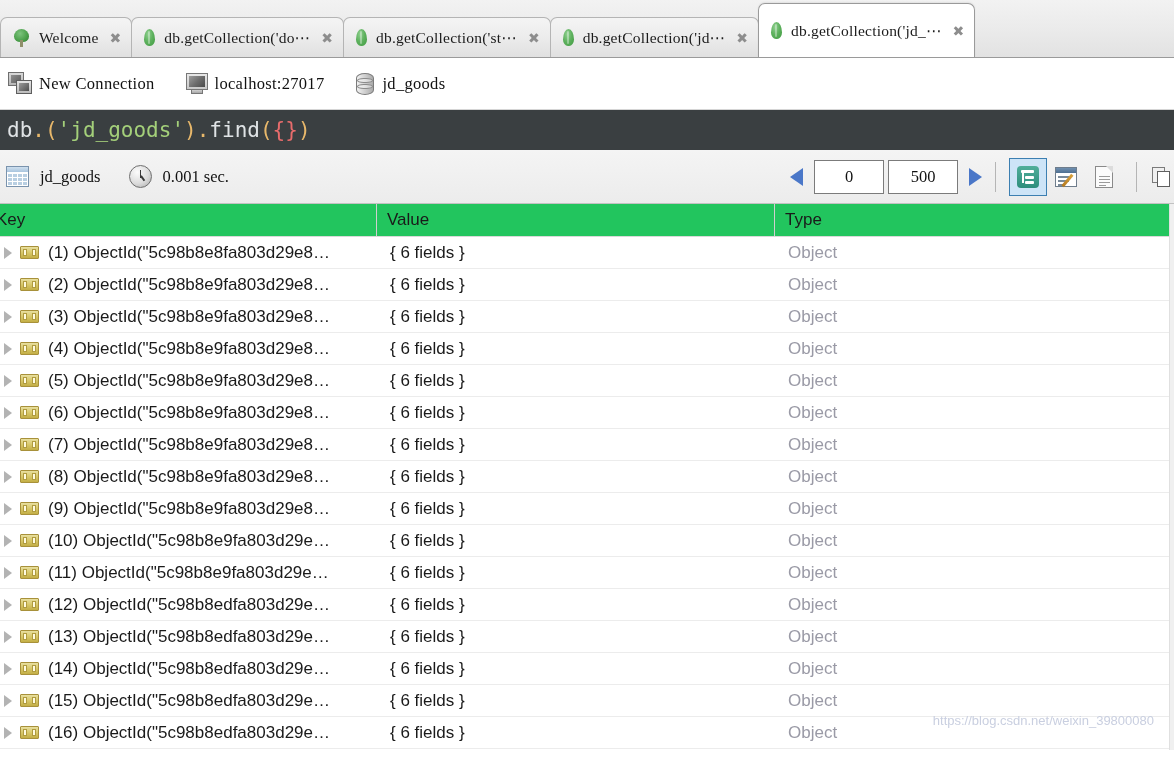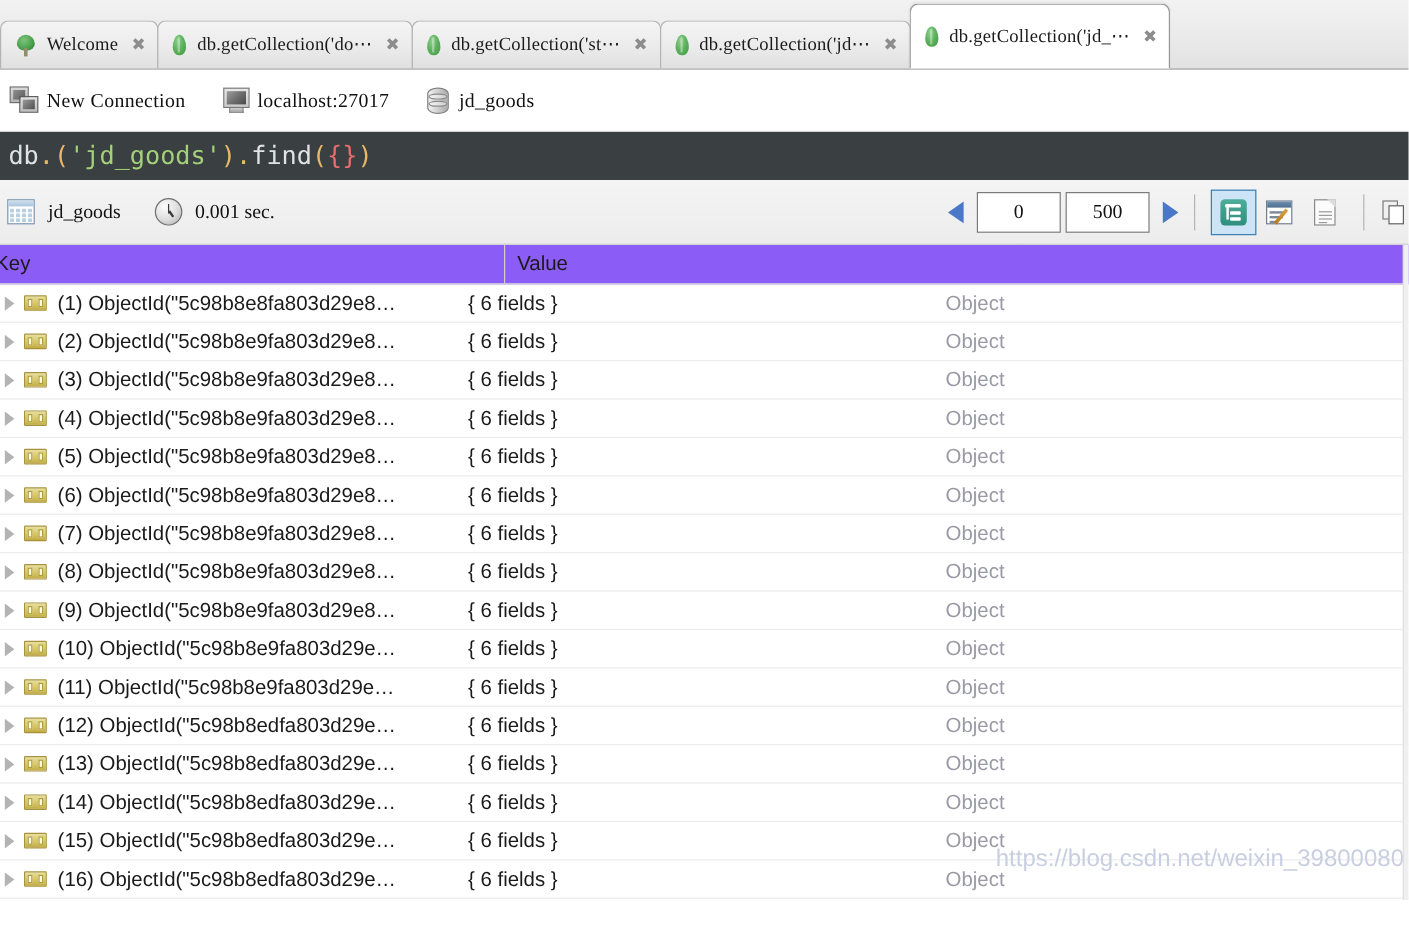--- a/index.html
+++ b/index.html
@@ -438,33 +438,32 @@
     background: #ffffff;
     height: 546px;
     overflow: hidden;
   }
 
   .thead {
     height: 32px;
     display: flex;
     align-items: center;
     border-bottom: 1px solid #d9d9d9;
-    background: #8b5cf6;
+    background: #22c55e;
     position: relative;
   }
   .th {
     font-family: "Liberation Sans", sans-serif;
     font-size: 17px;
     color: #1a1a1a;
     box-sizing: border-box;
     height: 32px;
     display: flex;
     align-items: center;
     position: relative;
-    margin-left: 44px;
   }
   .th.col-key   { width: 380px; padding-left: 0px; margin-left: -4px; }
   .th.col-value { width: 398px; padding-left: 10px; border-left: 1px solid #cfcfcf; }
   .th.col-type  { width: 396px; padding-left: 10px; border-left: 1px solid #cfcfcf; }
 
   .rows { position: relative; }
 
   .trow {
     height: 32px;
     display: flex;
@@ -528,24 +527,24 @@
   .ic-objdoc::after {
     content:""; position:absolute; right:2px; top:2px;
     width:4px; height:7px; background:#fffbe0; border:1px solid #b09b3f; box-sizing:border-box;
   }
 
   .key-text { overflow: hidden; text-overflow: clip; white-space: nowrap; }
 
   
   .watermark {
     position: absolute;
-    right: 4px;
+    right: 20px;
     bottom: 22px;
     font-family: "Liberation Sans", sans-serif;
-    font-size: 20px;
+    font-size: 13px;
     color: #c9cfe0;
     white-space: nowrap;
     pointer-events: none;
     margin-top: 44px;
   }
 
   
   .right-gutter {
     position: absolute;
     right: 0; top: 0; bottom: 0;
@@ -710,20 +709,21 @@
 
     </div>
 
   </div>
 
   <div class="table-wrap">
 
     <div class="thead">
       <div class="th col-key">Key</div>
       <div class="th col-value">Value</div>
+      <div class="th col-type">Type</div>
     </div>
 
     <div class="rows" id="rows-container">
         <div class="trow">
           <div class="cell-key">
             <span class="expander"></span>
             <span class="ic-objdoc"></span>
             <span class="key-text">(1) ObjectId("5c98b8e8fa803d29e8…</span>
           </div>
           <div class="cell-value">{ 6 fields }</div>

